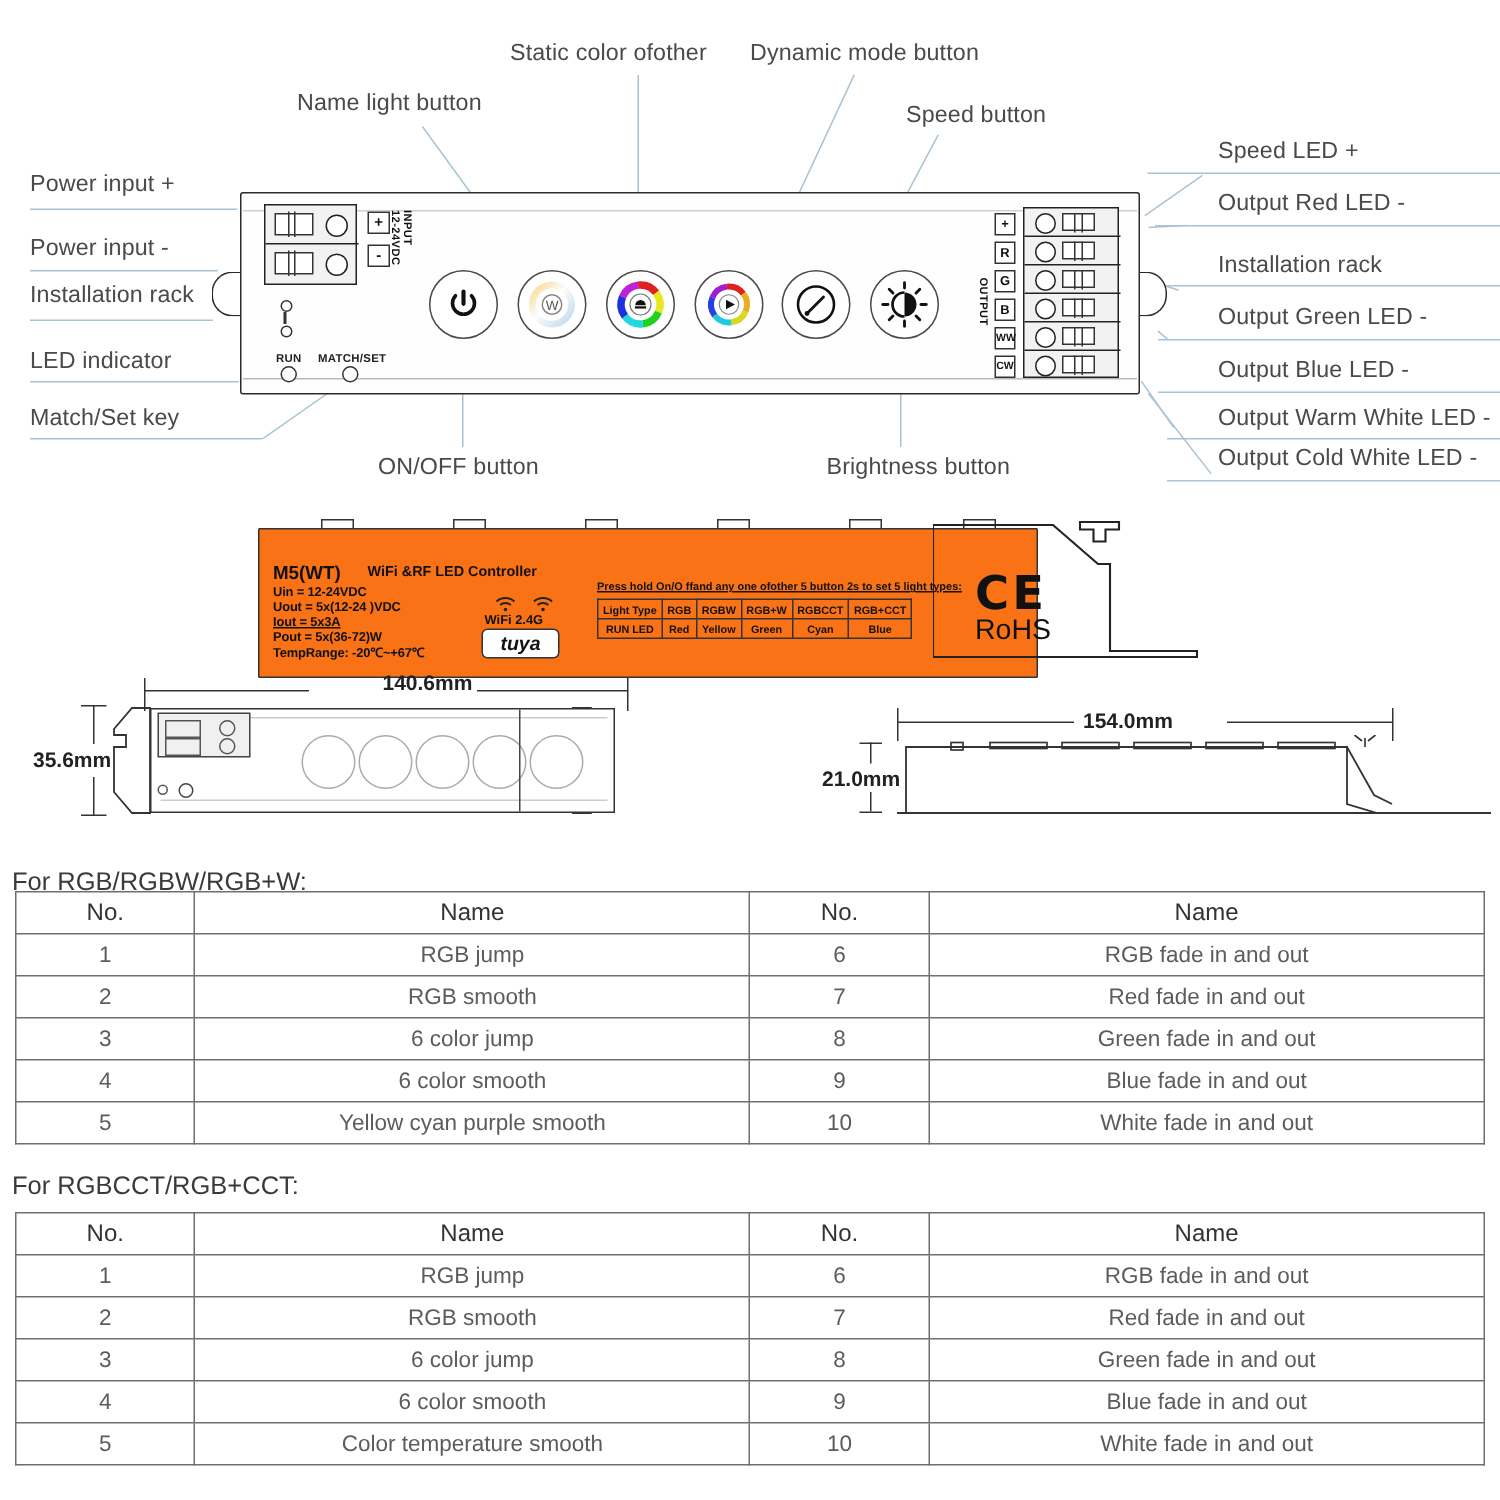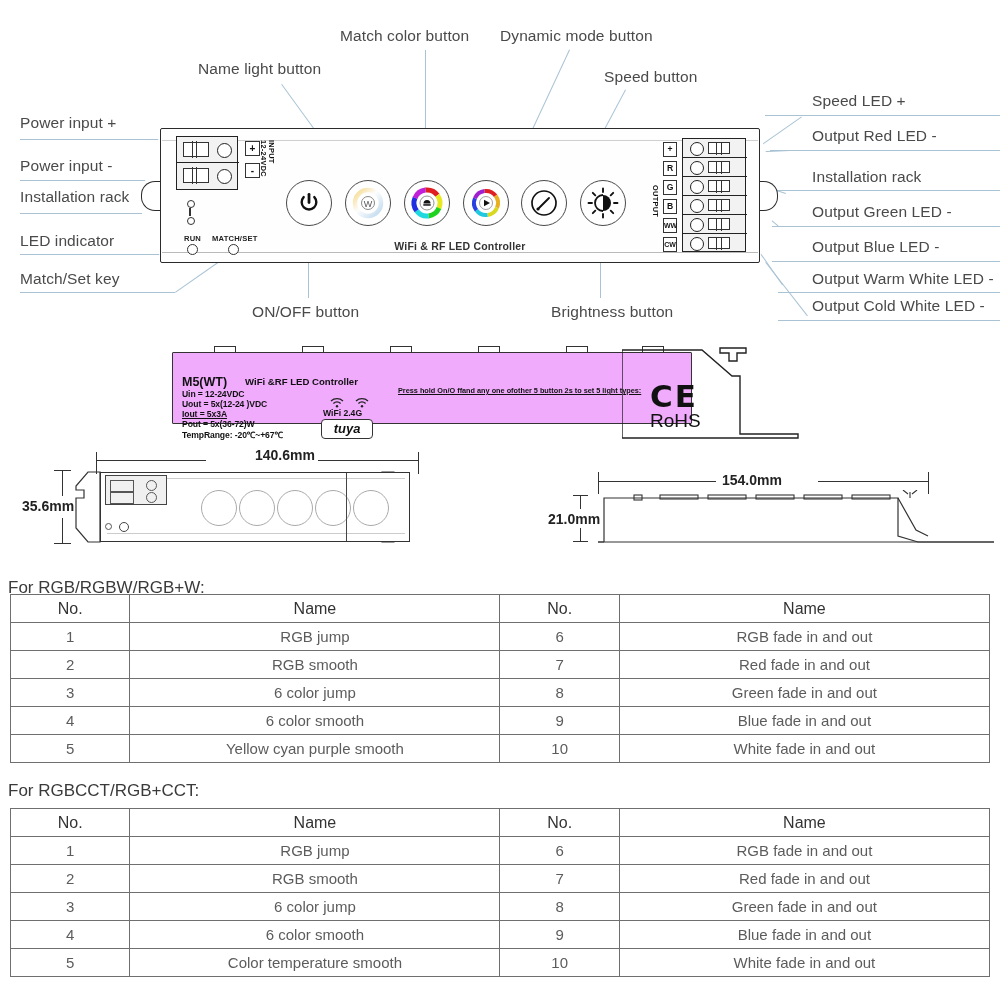--- a/index.html
+++ b/index.html
@@ -79,22 +79,22 @@
   .brandtxt{
     position:absolute;left:160px;top:240px;width:600px;text-align:center;
     font-size:10.5px;font-weight:bold;color:#333;letter-spacing:.2px;
   }
   .smalllbl{position:absolute;font-size:7.6px;font-weight:bold;color:#222;letter-spacing:.2px;}
   .ledhole{position:absolute;width:9px;height:9px;border:1.3px solid #333;border-radius:50%;background:#fff;}
 
   
   #panel{left:172px;top:338px;width:625px;height:100px;}
   #panel-body{
-    position:absolute;left:0;top:14px;width:520px;height:72px;
-    border:1.5px solid #333;background:#f0abfc;box-sizing:border-box;border-radius:1px;
+    position:absolute;left:0;top:14px;width:520px;height:100px;
+    border:1.5px solid #333;background:#f97316;box-sizing:border-box;border-radius:1px;
   }
   .nub{position:absolute;top:8px;width:22px;height:8px;border:1.4px solid #333;border-bottom:none;background:#fff;box-sizing:border-box;}
   #spec-title{position:absolute;left:9px;top:22px;font-size:12.5px;font-weight:bold;color:#111;}
   #spec-sub{position:absolute;left:72px;top:23px;font-size:9.6px;font-weight:bold;color:#111;}
   .specline{position:absolute;left:9px;font-size:8.6px;color:#111;font-weight:bold;white-space:nowrap;letter-spacing:-.1px;}
   #ltable{position:absolute;left:225px;top:46px;border-collapse:collapse;}
   #ltable td{border:1px solid #333;font-size:7.2px;padding:1.5px 3px;text-align:center;color:#111;font-weight:bold;white-space:nowrap;}
   #press-note{position:absolute;left:225px;top:33px;font-size:7.3px;color:#111;font-weight:bold;white-space:nowrap;text-decoration:underline;}
   #wifi-txt{position:absolute;left:150px;top:55px;font-size:8.6px;font-weight:bold;color:#111;}
   #tuya-box{position:absolute;left:148px;top:66px;width:50px;height:18px;border:1.2px solid #333;border-radius:4px;background:#fff;
@@ -134,21 +134,21 @@
   <div class="callout abs" style="left:20px;top:270px;">Match/Set key</div>
 
   <div class="lead leadh" style="left:20px;top:139px;width:168px;"></div>
   <div class="lead leadh" style="left:20px;top:180px;width:170px;"></div>
   <div class="lead leadh" style="left:20px;top:213px;width:122px;"></div>
   <div class="lead leadh" style="left:20px;top:254px;width:176px;"></div>
   <div class="lead leadh" style="left:20px;top:292px;width:155px;"></div>
   <div class="diag" style="left:175px;top:292px;width:60px;transform:rotate(-35deg);"></div>
 
   <div class="callout abs" style="left:198px;top:60px;">Name light button</div>
-  <div class="callout abs" style="left:340px;top:27px;">Match color button</div>
+  <div class="callout abs" style="left:340px;top:27px;">Static color ofother</div>
   <div class="callout abs" style="left:500px;top:27px;">Dynamic mode button</div>
   <div class="callout abs" style="left:604px;top:68px;">Speed button</div>
 
   <div class="diag" style="left:282px;top:84px;width:110px;transform:rotate(54deg);"></div>
   <div class="lead leadv" style="left:425px;top:50px;height:130px;"></div>
   <div class="diag" style="left:570px;top:50px;width:140px;transform:rotate(115deg);"></div>
   <div class="diag" style="left:626px;top:90px;width:105px;transform:rotate(118deg);"></div>
 
   <div class="callout abs" style="left:812px;top:92px;">Speed LED +</div>
   <div class="callout abs" style="left:812px;top:127px;text-align:right;">Output Red LED -</div>
@@ -285,21 +285,20 @@
         <path d="M1.5 16H5"></path>
           <path d="M27 16H30.5"></path>
         <path d="M5.8 5.8l2.5 2.5"></path>
           <path d="M23.7 23.7l2.5 2.5"></path>
         <path d="M26.2 5.8l-2.5 2.5"></path>
           <path d="M8.3 23.7l-2.5 2.5"></path>
       </g>
     </svg>
   </div>
 
-  <div class="brandtxt">WiFi &amp; RF LED Controller</div>
 
   <div class="vlabel" style="left:660px;top:185px;">OUTPUT</div>
   <div class="opin" style="top:142px;">+</div>
   <div class="opin" style="top:161px;">R</div>
   <div class="opin" style="top:180px;">G</div>
   <div class="opin" style="top:199px;">B</div>
   <div class="opin" style="top:218px;font-size:7px;">WW</div>
   <div class="opin" style="top:237px;font-size:7px;">CW</div>
 
   <div class="abs term" id="out-term">
@@ -366,20 +365,40 @@
       </svg>
       <svg style="position:absolute;left:182px;top:44px;" width="14" height="11" viewBox="0 0 14 11">
         <path d="M1 4a9 9 0 0 1 12 0" stroke="#222" stroke-width="1.3" fill="none"></path>
         <path d="M3.4 6.4a5.4 5.4 0 0 1 7.2 0" stroke="#222" stroke-width="1.3" fill="none"></path>
         <circle cx="7" cy="9.3" r="1.2" fill="#222"></circle>
       </svg>
       <div id="wifi-txt">WiFi  2.4G</div>
       <div id="tuya-box">tuya</div>
 
       <div id="press-note">Press hold On/O ffand any one ofother 5 button 2s to set 5 light types:</div>
+      <table id="ltable">
+        <tbody id="light-table-body">
+            <tr>
+              <td>Light Type</td>
+              <td>RGB</td>
+              <td>RGBW</td>
+              <td>RGB+W</td>
+              <td>RGBCCT</td>
+              <td>RGB+CCT</td>
+            </tr>
+            <tr>
+              <td>RUN LED</td>
+              <td>Red</td>
+              <td>Yellow</td>
+              <td>Green</td>
+              <td>Cyan</td>
+              <td>Blue</td>
+            </tr>
+          </tbody>
+      </table>
     </div>
 
     <div id="ce">CE</div>
     <div id="rohs">RoHS</div>
 
     <svg style="position:absolute;left:450px;top:8px;" width="180" height="94">
       <path d="M0 4 H80 L110 30 L118 30 L118 88 H176 L176 92 H0 Z" fill="none" stroke="#222" stroke-width="1.4"></path>
       <path d="M98 2 h26 v5 h-9 v8 h-8 v-8 h-9 z" fill="none" stroke="#222" stroke-width="1.4"></path>
     </svg>
   </div>

